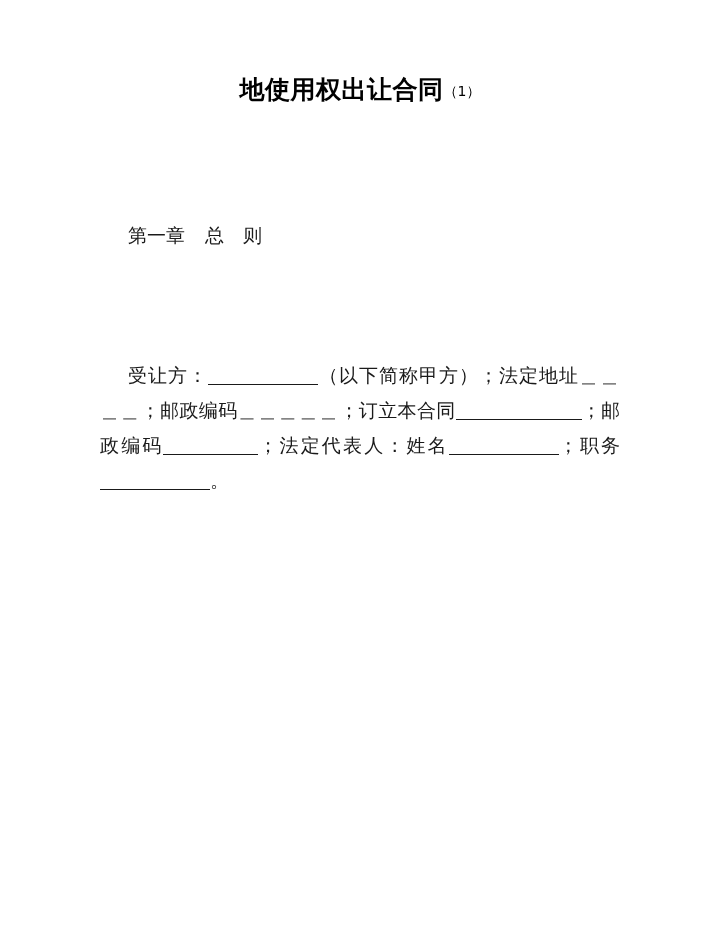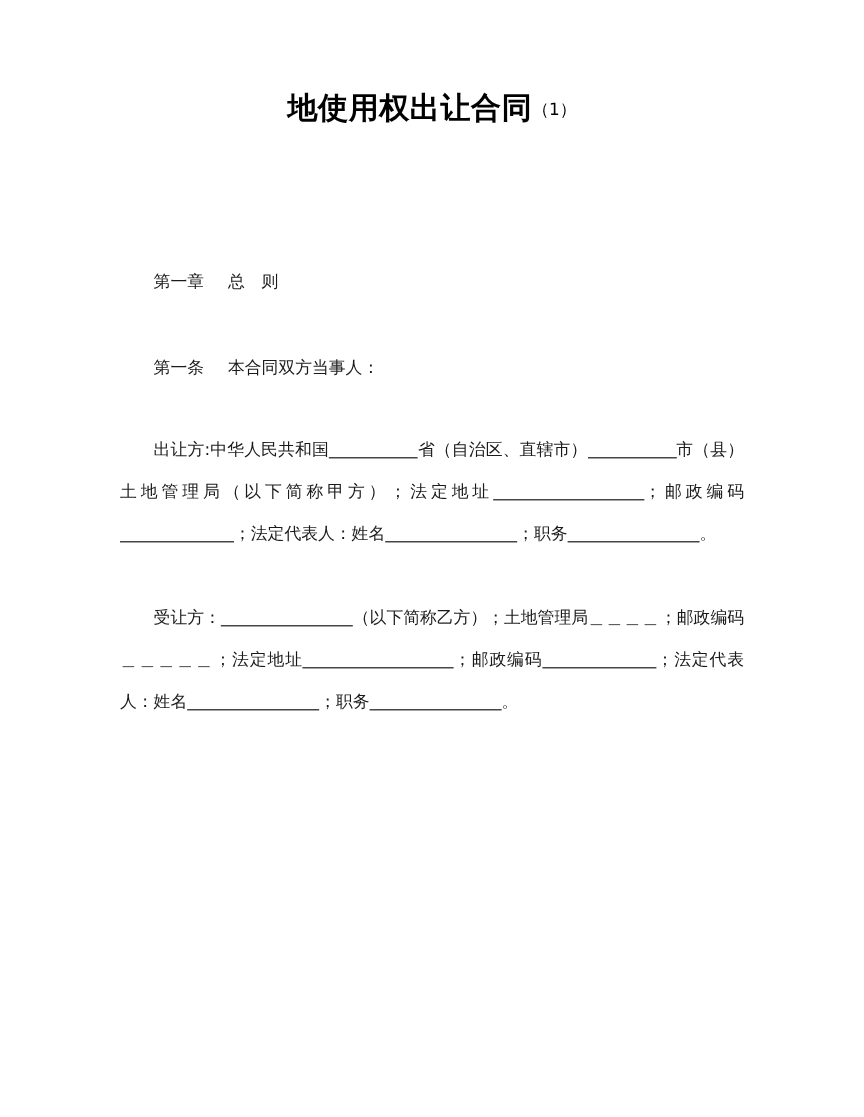--- a/index.html
+++ b/index.html
@@ -46,21 +46,21 @@
 
   
   .body-area {
     position: absolute;
     top: 218px;
     left: 100px;
     width: 520px;
   }
 
   .para {
-    font-size: 14px;
+    font-size: 19px;
     line-height: 35px;
     color: #1a1a1a;
     text-align: justify;
     text-justify: inter-ideograph;
     word-break: break-all;
     margin: 0;
   }
 
   .para.indent {
     text-indent: 28px;
@@ -104,34 +104,28 @@
   </div>
 
   <div class="body-area">
 
     <p class="para indent">
       <span>第一章</span><span class="sp-wide"></span><span>总　则</span>
     </p>
 
     <div class="gap-chapter"></div>
 
-    <p class="para indent">
-      <span>第一条</span><span class="sp-wide"></span><span>本合同双方当事人：</span>
-    </p>
 
     <div class="gap-article"></div>
 
-    <p class="para indent">
-      <span>出让方:中华人民共和国</span><span class="rule w-md"></span><span>省（自治区、直辖市）</span><span class="rule w-md"></span><span>市（县）土地管理局（以下简称甲方）；法定地址</span><span class="rule w-xxl"></span><span>；邮政编码</span><span class="rule w-lg"></span><span>；法定代表人：姓名</span><span class="rule w-xl"></span><span>；职务</span><span class="rule w-xl"></span><span>。</span>
-    </p>
 
     <div class="gap-party"></div>
 
     <p class="para indent">
-      <span>受让方：</span><span class="rule w-xl"></span><span>（以下简称乙方）；土地管理局</span><span class="uscore">＿＿＿＿</span><span>；邮政编码</span><span class="uscore">＿＿＿＿＿</span><span>；法定地址</span><span class="rule w-xxl"></span><span>；邮政编码</span><span class="rule w-lg"></span><span>；法定代表人：姓名</span><span class="rule w-xl"></span><span>；职务</span><span class="rule w-xl"></span><span>。</span>
+      <span>受让方：</span><span class="rule w-xl"></span><span>（以下简称甲方）；法定地址</span><span class="uscore">＿＿＿＿</span><span>；邮政编码</span><span class="uscore">＿＿＿＿＿</span><span>；订立本合同</span><span class="rule w-xxl"></span><span>；邮政编码</span><span class="rule w-lg"></span><span>；法定代表人：姓名</span><span class="rule w-xl"></span><span>；职务</span><span class="rule w-xl"></span><span>。</span>
     </p>
 
     <div class="gap-basis"></div>
 
 
     <div class="gap-final"></div>
 
 
   </div>
 </div>

